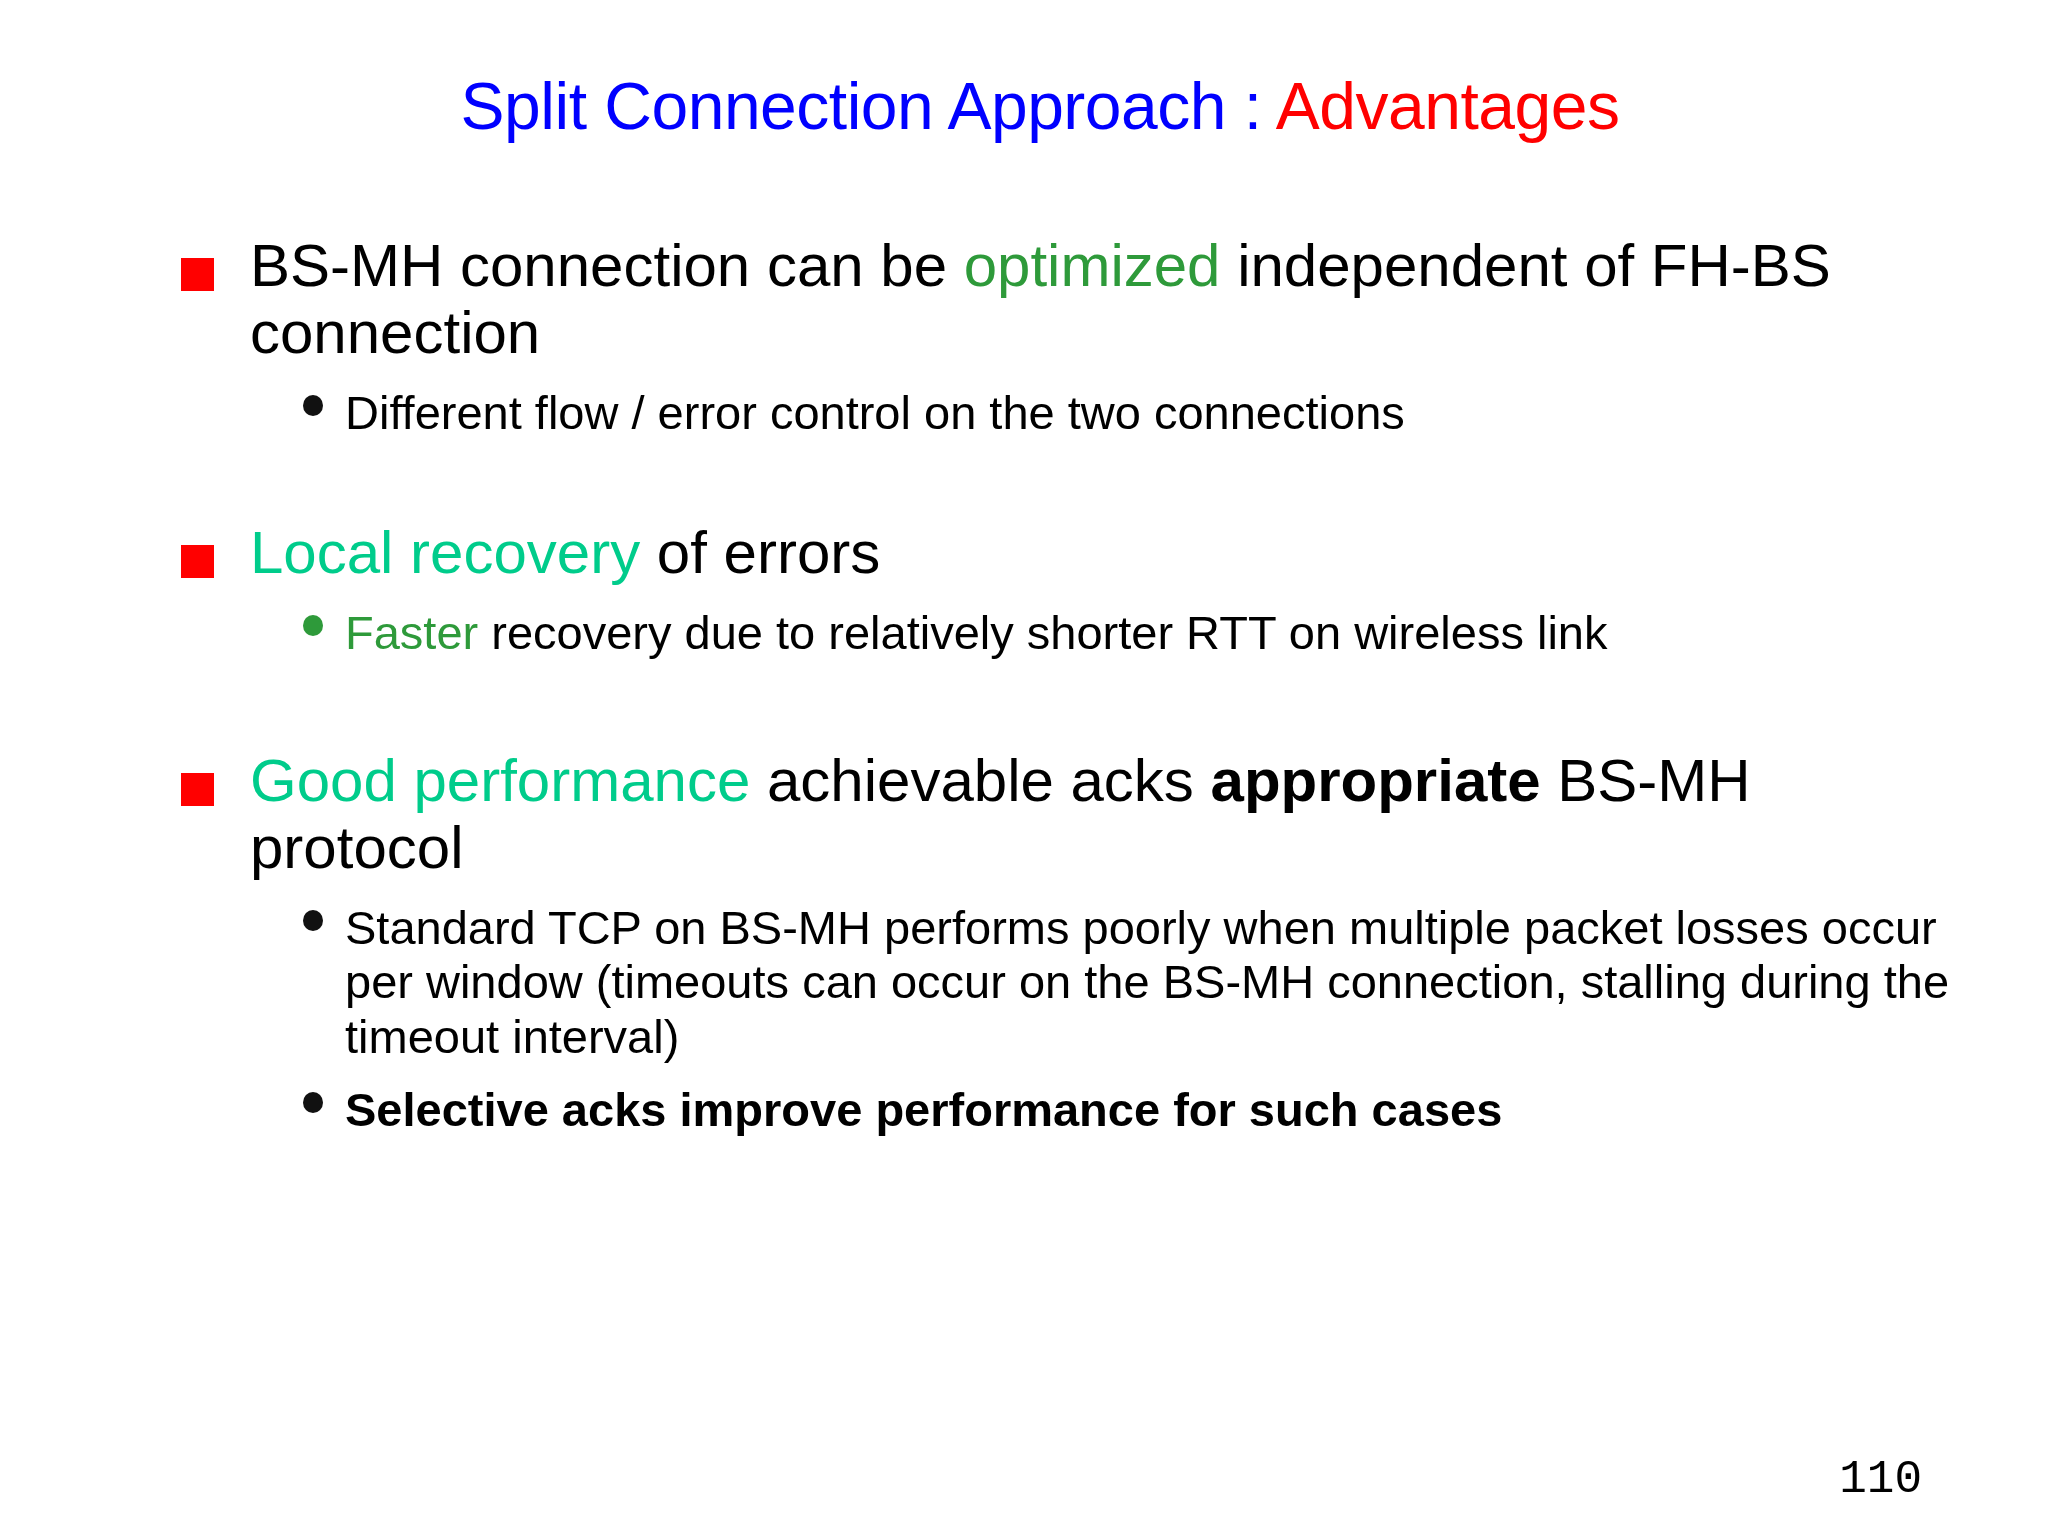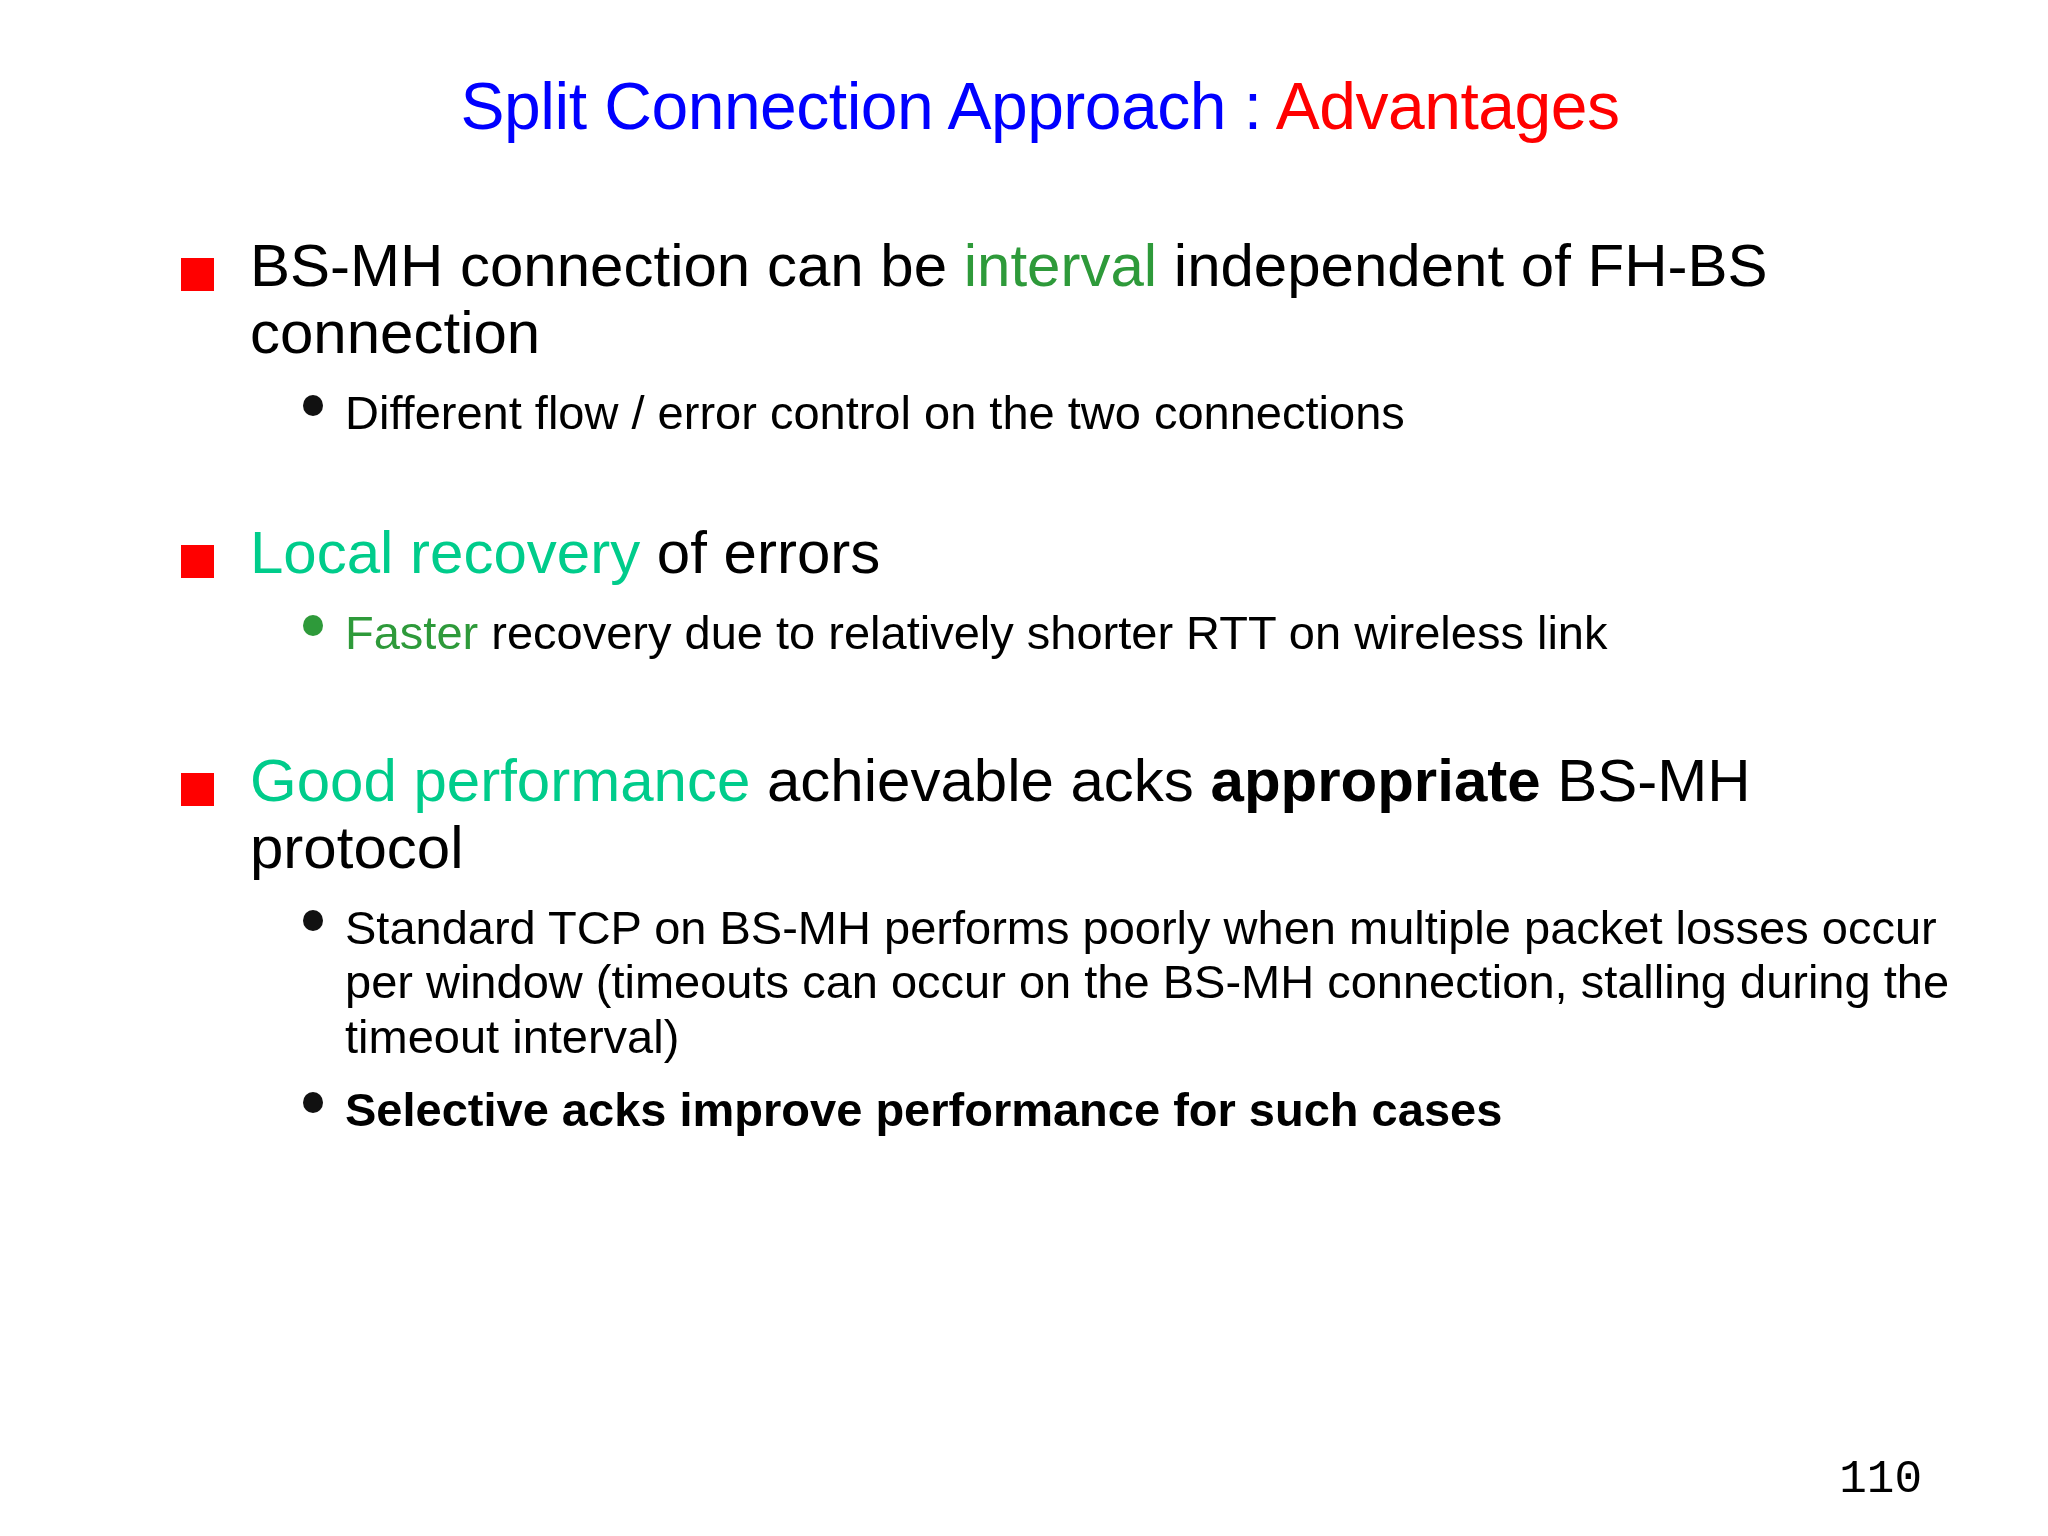--- a/index.html
+++ b/index.html
@@ -109,21 +109,21 @@
 <div class="slide">
 
   <div class="title">
     <span class="t-blue">Split Connection Approach : </span><span class="t-red">Advantages</span>
   </div>
 
   <div class="body-area">
 
     <div class="group">
       <div class="l1">
-        <span class="sq"></span><span>BS-MH connection can be </span><span class="green-mid">interval</span><span> independent of FH-BS connection</span>
+        <span class="sq"></span><span>BS-MH connection can be </span><span class="green-mid">optimized</span><span> independent of FH-BS connection</span>
       </div>
       <div class="gap-l1"></div>
       <div class="l2">
         <span class="dot"></span><span>Different flow / error control on the two connections</span>
       </div>
     </div>
 
     <div class="gap-a"></div>
 
     <div class="group">

